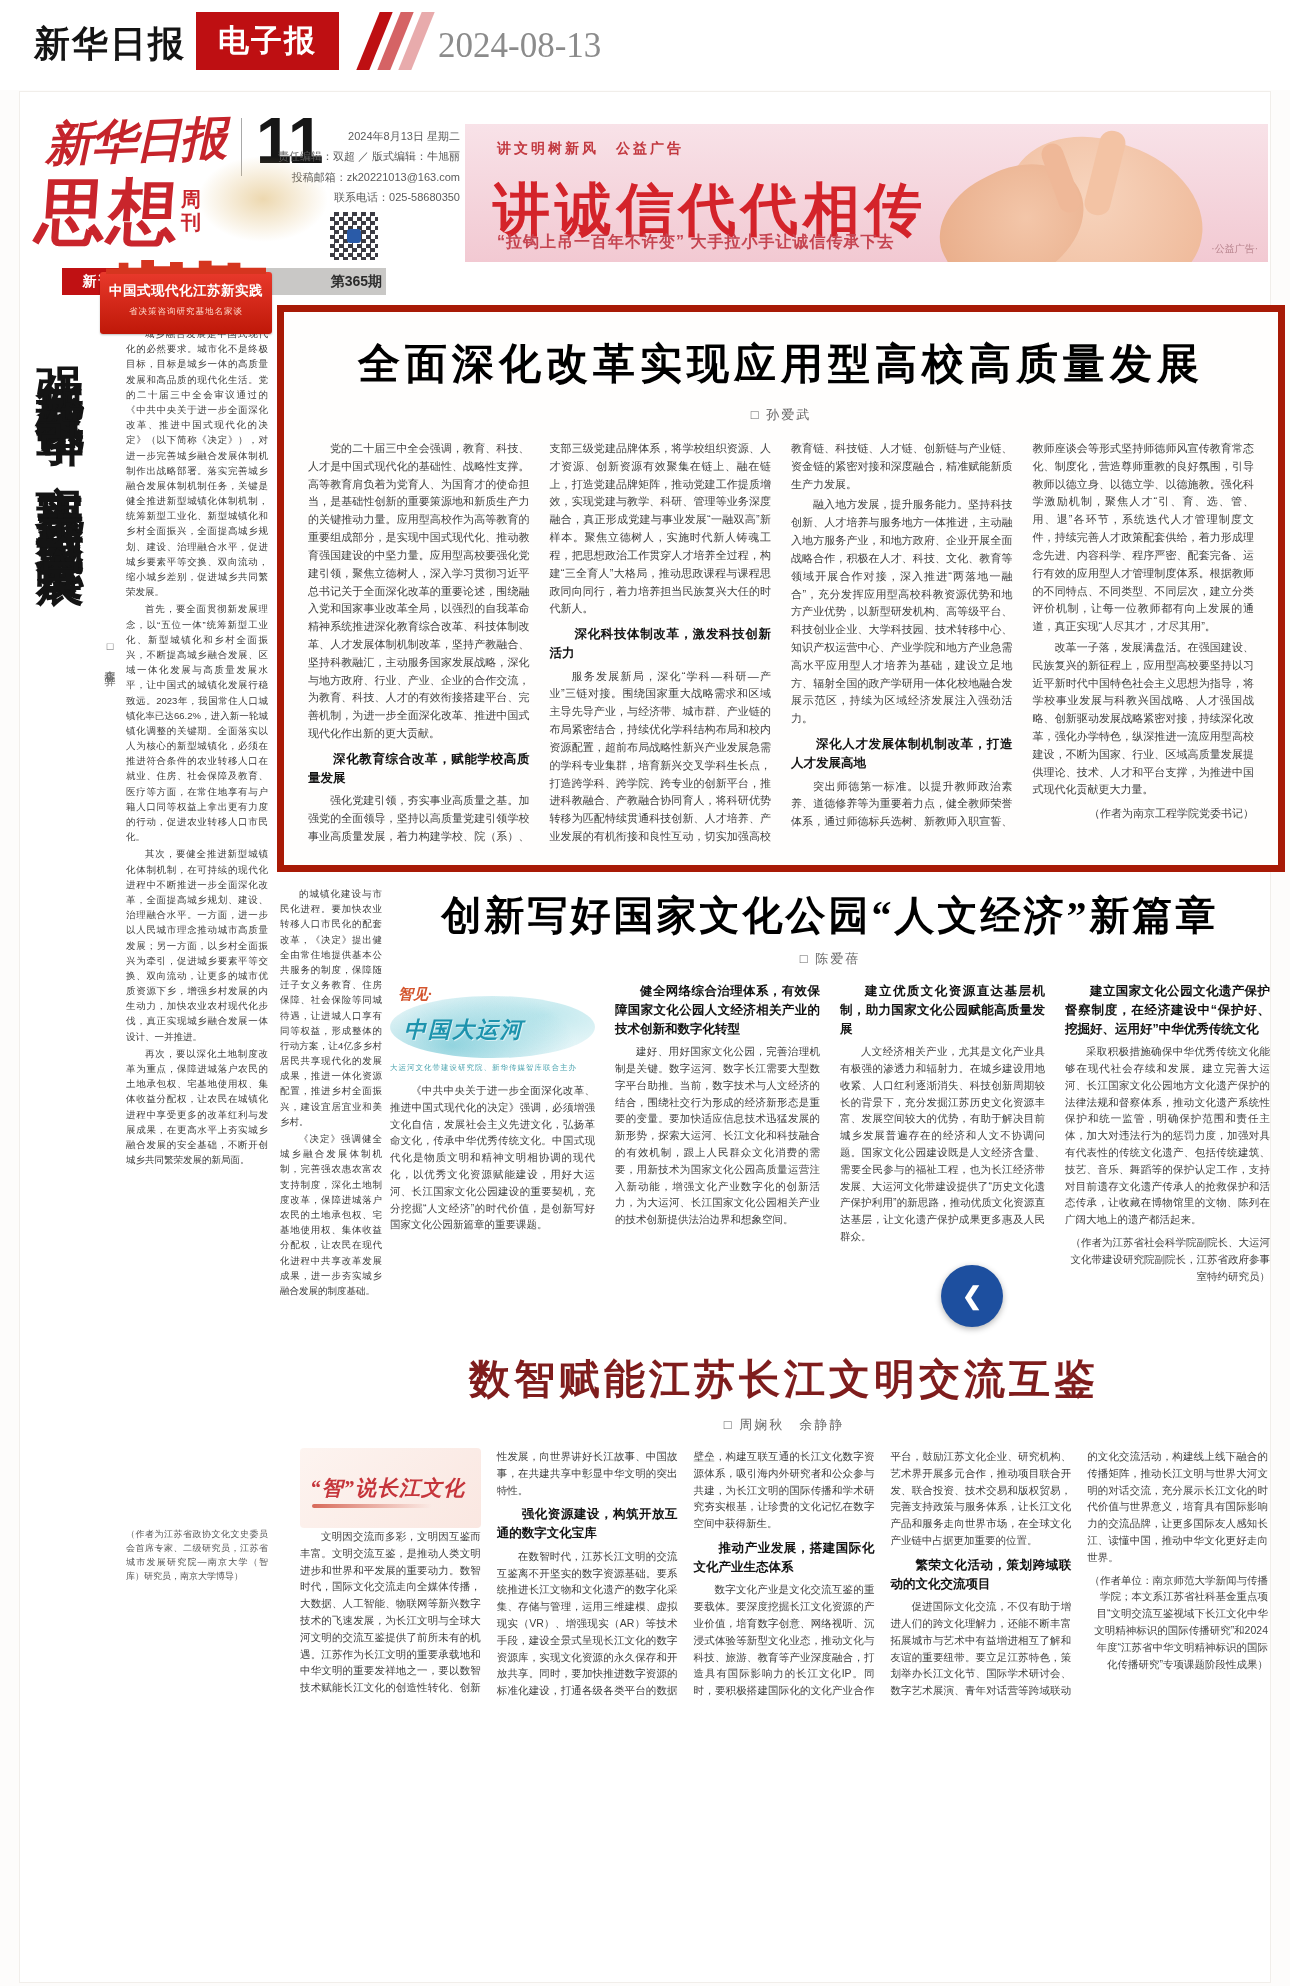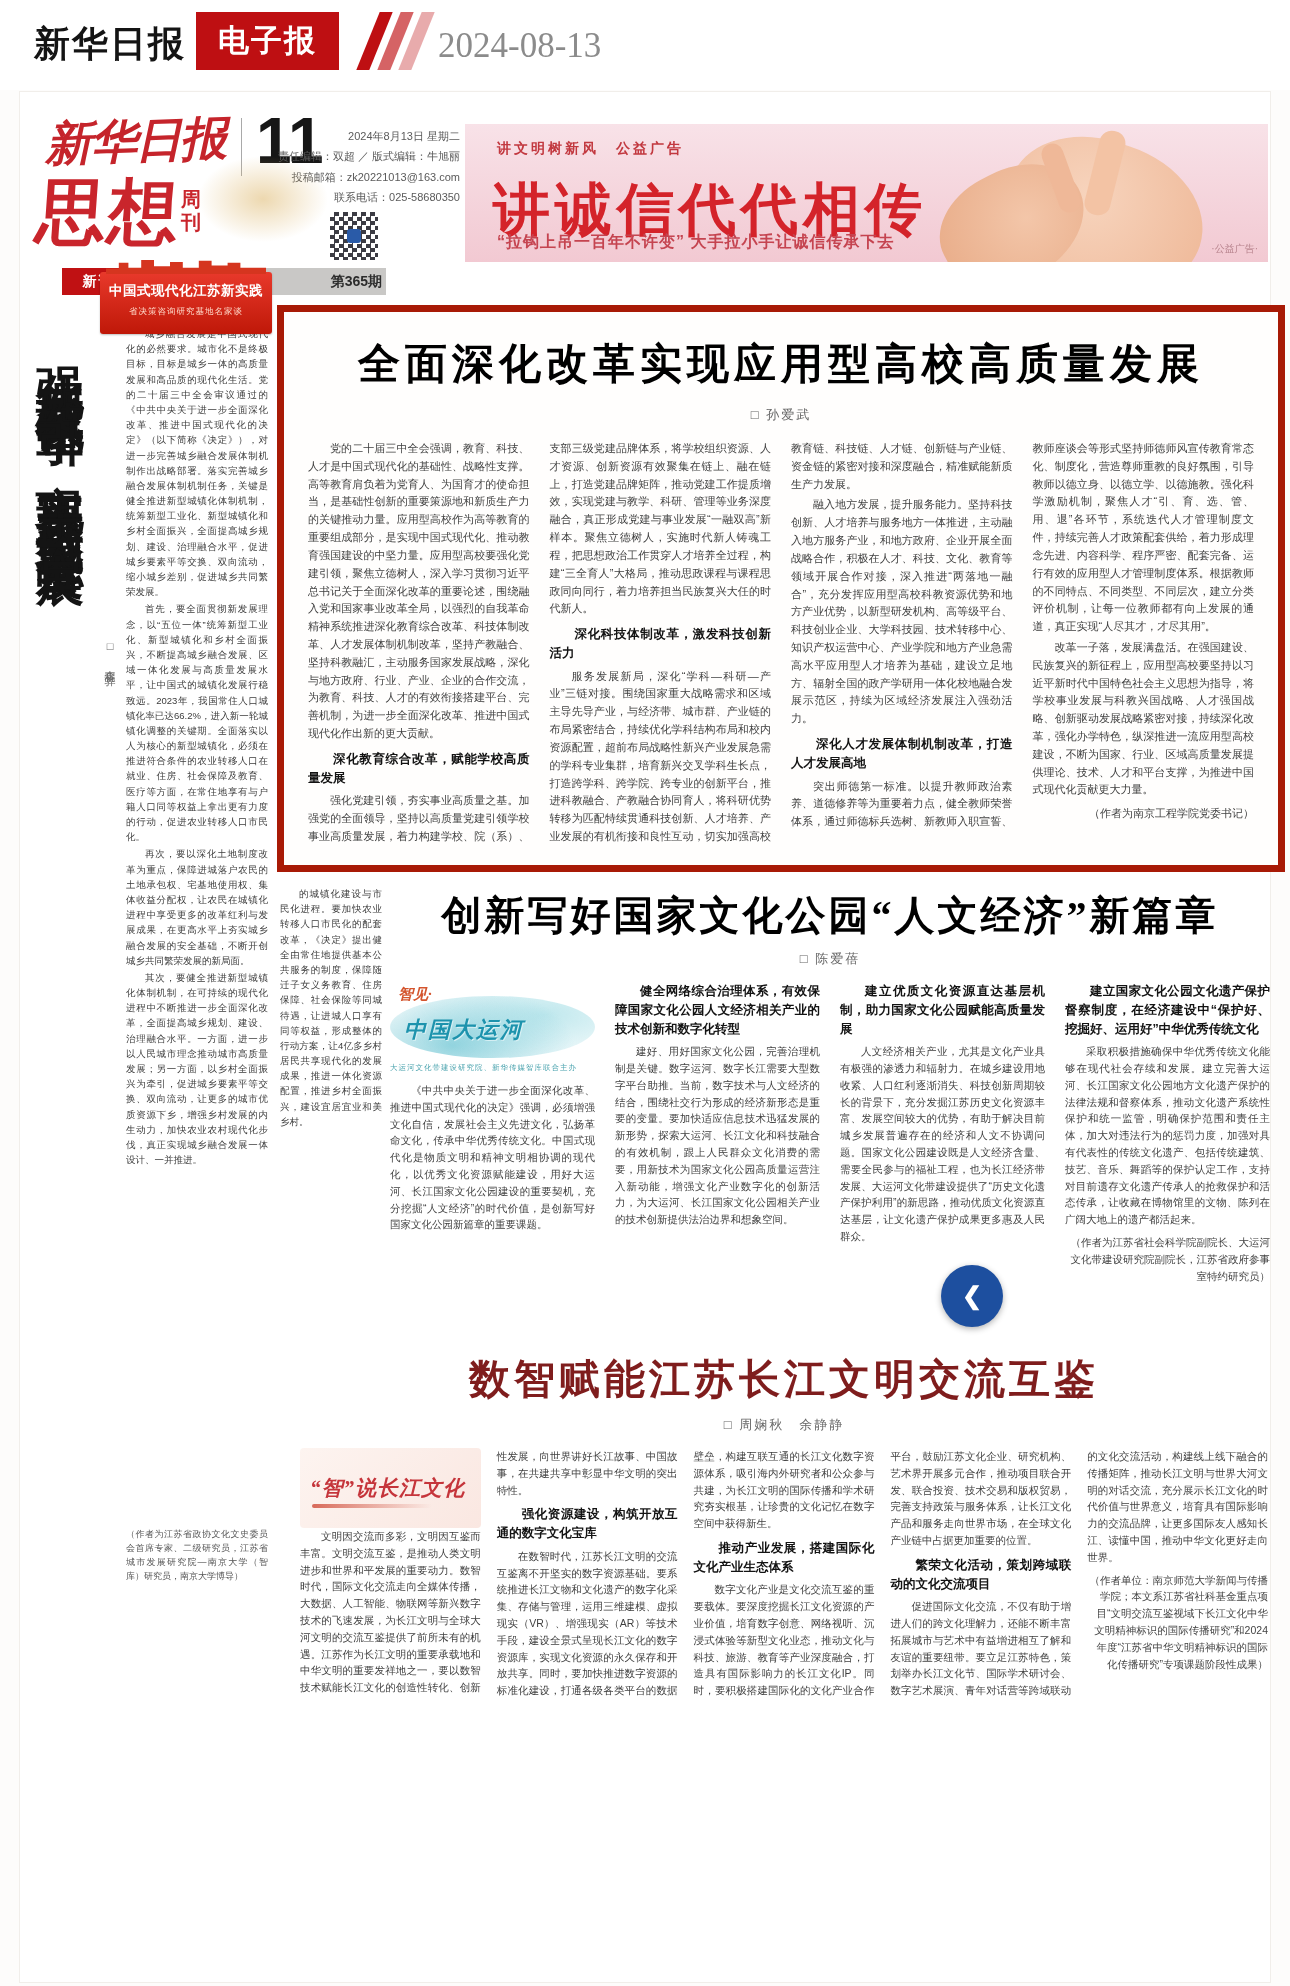--- a/index.html
+++ b/index.html
@@ -158,26 +158,27 @@
 <div class="series-badge">
   <span class="l1">中国式现代化江苏新实践</span>
   <span class="l2">省决策咨询研究基地名家谈</span>
 </div>
 
 <div class="left-vert-headline">强化新型城镇化牵引，实现更高水平城乡融合发展</div>
 <div class="left-vert-byline">□ 李程骅</div>
 <div class="left-col">
   <p>城乡融合发展是中国式现代化的必然要求。城市化不是终极目标，目标是城乡一体的高质量发展和高品质的现代化生活。党的二十届三中全会审议通过的《中共中央关于进一步全面深化改革、推进中国式现代化的决定》（以下简称《决定》），对进一步完善城乡融合发展体制机制作出战略部署。落实完善城乡融合发展体制机制任务，关键是健全推进新型城镇化体制机制，统筹新型工业化、新型城镇化和乡村全面振兴，全面提高城乡规划、建设、治理融合水平，促进城乡要素平等交换、双向流动，缩小城乡差别，促进城乡共同繁荣发展。</p>
   <p>首先，要全面贯彻新发展理念，以“五位一体”统筹新型工业化、新型城镇化和乡村全面振兴，不断提高城乡融合发展、区域一体化发展与高质量发展水平，让中国式的城镇化发展行稳致远。2023年，我国常住人口城镇化率已达66.2%，进入新一轮城镇化调整的关键期。全面落实以人为核心的新型城镇化，必须在推进符合条件的农业转移人口在就业、住房、社会保障及教育、医疗等方面，在常住地享有与户籍人口同等权益上拿出更有力度的行动，促进农业转移人口市民化。</p>
+  <p>其次，要健全推进新型城镇化体制机制，在可持续的现代化进程中不断推进一步全面深化改革，全面提高城乡规划、建设、治理融合水平。一方面，进一步以人民城市理念推动城市高质量发展；另一方面，以乡村全面振兴为牵引，促进城乡要素平等交换、双向流动，让更多的城市优质资源下乡，增强乡村发展的内生动力，加快农业农村现代化步伐，真正实现城乡融合发展一体设计、一并推进。</p>
   <p>再次，要以深化土地制度改革为重点，保障进城落户农民的土地承包权、宅基地使用权、集体收益分配权，让农民在城镇化进程中享受更多的改革红利与发展成果，在更高水平上夯实城乡融合发展的安全基础，不断开创城乡共同繁荣发展的新局面。</p>
-  <p>其次，要健全推进新型城镇化体制机制，在可持续的现代化进程中不断推进一步全面深化改革，全面提高城乡规划、建设、治理融合水平。一方面，进一步以人民城市理念推动城市高质量发展；另一方面，以乡村全面振兴为牵引，促进城乡要素平等交换、双向流动，让更多的城市优质资源下乡，增强乡村发展的内生动力，加快农业农村现代化步伐，真正实现城乡融合发展一体设计、一并推进。</p>
 </div>
 <div class="left-footer">（作者为江苏省政协文化文史委员会首席专家、二级研究员，江苏省城市发展研究院—南京大学（智库）研究员，南京大学博导）</div>
 <div class="left-col2">
   <p>的城镇化建设与市民化进程。要加快农业转移人口市民化的配套改革，《决定》提出健全由常住地提供基本公共服务的制度，保障随迁子女义务教育、住房保障、社会保险等同城待遇，让进城人口享有同等权益，形成整体的行动方案，让4亿多乡村居民共享现代化的发展成果，推进一体化资源配置，推进乡村全面振兴，建设宜居宜业和美乡村。</p>
+  <p>《决定》强调健全城乡融合发展体制机制，完善强农惠农富农支持制度，深化土地制度改革，保障进城落户农民的土地承包权、宅基地使用权、集体收益分配权，让农民在现代化进程中共享改革发展成果，进一步夯实城乡融合发展的制度基础。</p>
 </div>
 
 <div class="redbox">
   <div class="hl">全面深化改革实现应用型高校高质量发展</div>
   <div class="by">□ 孙爱武</div>
   <div class="cols">
     <p>党的二十届三中全会强调，教育、科技、人才是中国式现代化的基础性、战略性支撑。高等教育肩负着为党育人、为国育才的使命担当，是基础性创新的重要策源地和新质生产力的关键推动力量。应用型高校作为高等教育的重要组成部分，是实现中国式现代化、推动教育强国建设的中坚力量。应用型高校要强化党建引领，聚焦立德树人，深入学习贯彻习近平总书记关于全面深化改革的重要论述，围绕融入党和国家事业改革全局，以强烈的自我革命精神系统推进深化教育综合改革、科技体制改革、人才发展体制机制改革，坚持产教融合、坚持科教融汇，主动服务国家发展战略，深化与地方政府、行业、产业、企业的合作交流，为教育、科技、人才的有效衔接搭建平台、完善机制，为进一步全面深化改革、推进中国式现代化作出新的更大贡献。</p>
     <div class="subhead">深化教育综合改革，赋能学校高质量发展</div>
     <p>强化党建引领，夯实事业高质量之基。加强党的全面领导，坚持以高质量党建引领学校事业高质量发展，着力构建学校、院（系）、支部三级党建品牌体系，将学校组织资源、人才资源、创新资源有效聚集在链上、融在链上，打造党建品牌矩阵，推动党建工作提质增效，实现党建与教学、科研、管理等业务深度融合，真正形成党建与事业发展“一融双高”新样本。聚焦立德树人，实施时代新人铸魂工程，把思想政治工作贯穿人才培养全过程，构建“三全育人”大格局，推动思政课程与课程思政同向同行，着力培养担当民族复兴大任的时代新人。</p>
     <div class="subhead">深化科技体制改革，激发科技创新活力</div>

